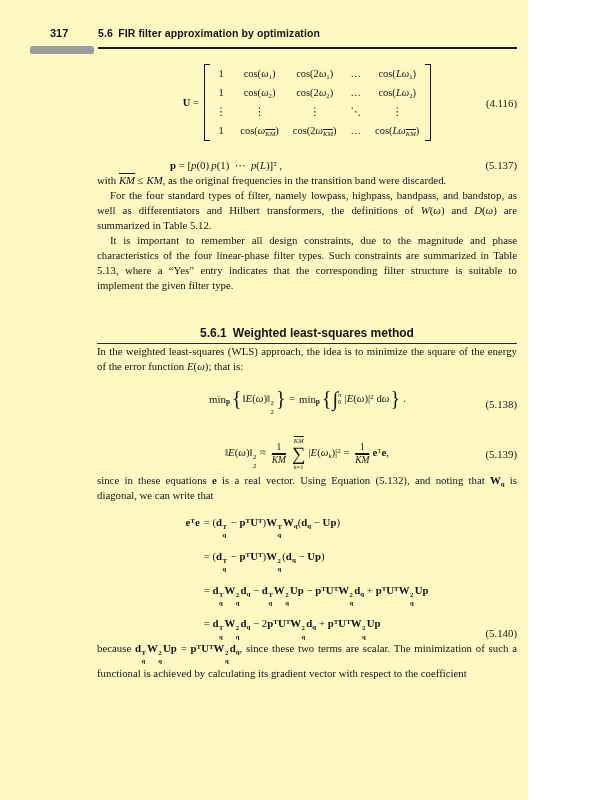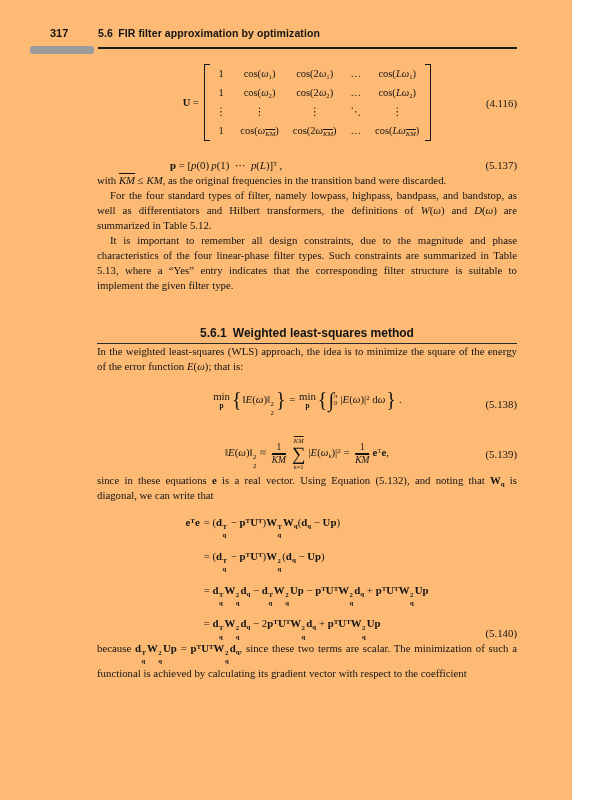--- a/index.html
+++ b/index.html
@@ -1,17 +1,17 @@
 <!DOCTYPE html>
 <html><head>
 <meta charset="utf-8">
 <style>
   html,body{margin:0;padding:0;background:#fff;}
-  .page{position:relative;width:528px;height:800px;background:#fdba74;overflow:hidden;
-        color:#141414;font-family:"Liberation Serif",serif;padding-left:44px;}
+  .page{position:relative;width:528px;height:800px;background:#fef9c3;overflow:hidden;
+        color:#141414;font-family:"Liberation Serif",serif;}
 
   
   .pageno{position:absolute;left:50px;top:27px;
           font-family:"Liberation Sans",sans-serif;font-weight:bold;font-size:11px;}
   .graybar{position:absolute;left:30px;top:46px;width:64px;height:8px;
            background:#9c9c9c;border-radius:2.5px;}
   .htitle{position:absolute;left:98px;top:27px;width:419px;text-align:left;
           font-family:"Liberation Sans",sans-serif;font-weight:bold;font-size:10.5px;
           letter-spacing:0.1px;}
   .hrule{position:absolute;left:98px;top:47px;width:419px;height:1.5px;background:#1a1a1a;}
@@ -33,21 +33,21 @@
   .eqno{position:absolute;right:0;top:50%;transform:translateY(-50%);font-size:10.8px;}
   i{font-style:italic;} b{font-weight:bold;}
   sub,sup{font-size:0.64em;line-height:0;}
   sup{vertical-align:0.5em;} sub{vertical-align:-0.28em;}
   .ol{text-decoration:overline;}
 
   
   .ss{display:inline-flex;flex-direction:column;align-items:flex-start;
       font-size:0.62em;line-height:1.25;vertical-align:-0.45em;margin:0 1px 0 0.5px;}
   
-  .stk{display:inline-flex;flex-direction:column;align-items:center;
+  .stk{display:inline-flex;flex-direction:row;align-items:flex-end;
        line-height:1.05;vertical-align:middle;margin:0 1px;}
   .stk .blim{font-size:0.68em;}
   
   .big{font-size:1.85em;font-weight:400;line-height:0;vertical-align:-0.12em;margin:0 1px;}
   
   .intg{font-size:1.9em;line-height:0;vertical-align:-0.18em;}
   .intlim{display:inline-flex;flex-direction:column;justify-content:space-between;
           height:2.1em;font-size:0.62em;line-height:1;vertical-align:middle;
           margin:0 3px 0 0;position:relative;top:-0.1em;}
   

